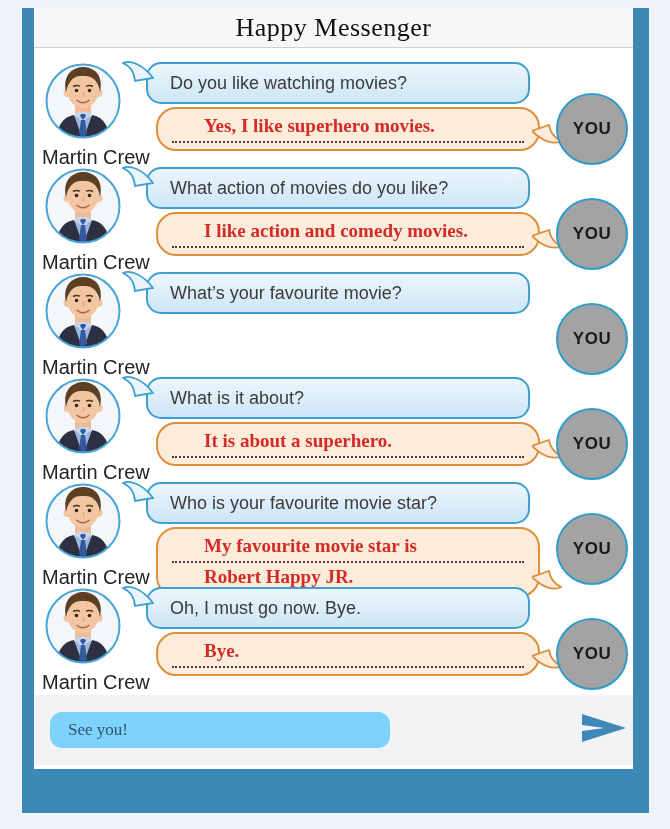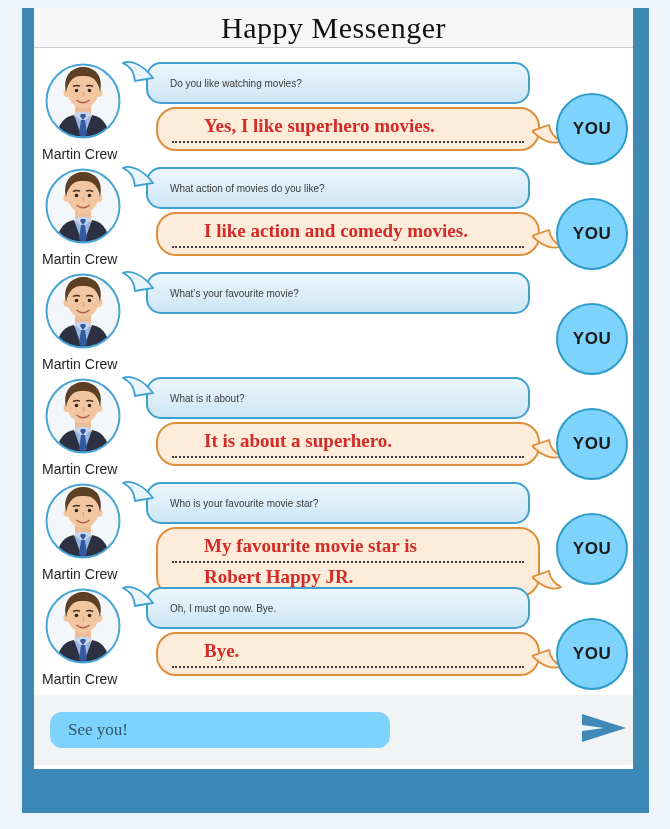--- a/index.html
+++ b/index.html
@@ -14,38 +14,38 @@
   .bar-right{position:absolute;right:0;top:0;width:16px;height:761px;background:#3e88b6;}
   .bar-bottom{position:absolute;left:0;top:761px;width:627px;height:44px;background:#3c89b8;}
   .content{position:absolute;left:12px;top:0;width:599px;height:761px;background:#ffffff;}
   .header{
     position:absolute;left:0;top:0;width:100%;height:39px;
     background:#f7f7f7;border-bottom:1px solid #c9d0d6;
     display:flex;align-items:center;justify-content:center;
   }
   .title{
     font-family:"Liberation Serif", serif;
-    font-size:30px;color:#111;letter-spacing:0.5px;
+    font-size:26px;color:#111;letter-spacing:0.5px;
   }
   .chat{position:absolute;left:0;top:40px;width:100%;padding-top:14px;}
   .row{position:relative;height:105px;}
   .avatar{position:absolute;left:10px;top:0;width:78px;height:78px;}
   .avatar svg{display:block;width:78px;height:78px;}
   .avatar-name{
     position:absolute;left:8px;top:84px;width:110px;
-    font-size:14px;color:#242424;
+    font-size:20px;color:#242424;
   }
   .q-bubble{
     position:absolute;left:112px;top:0;width:384px;height:42px;
     box-sizing:border-box;
     background:linear-gradient(#ecf6fc,#cde6f6);
     border:2px solid #3fa0d0;border-radius:15px;
     display:flex;align-items:center;
   }
-  .q-text{padding-left:22px;font-size:10px;color:#3b3b3b;}
+  .q-text{padding-left:22px;font-size:18px;color:#3b3b3b;}
   .q-tail{position:absolute;left:-26px;top:-4px;width:32px;height:22px;}
   .a-bubble{
     position:absolute;left:122px;top:45px;width:384px;min-height:44px;
     box-sizing:border-box;
     background:#fcecd9;
     border:2px solid #dd8f3d;border-radius:20px;
     padding:6px 10px 6px 10px;
   }
   .a-tail{position:absolute;right:-24px;bottom:3px;width:30px;height:22px;}
   .answer-line{
@@ -56,21 +56,21 @@
     line-height:1.2;white-space:nowrap;
   }
   .answer-line2{
     font-family:"Liberation Serif", serif;
     font-weight:bold;font-size:19px;color:#d32b27;
     padding:3px 4px 0 32px;margin:0 4px;line-height:1.2;white-space:nowrap;
   }
   .you-circle{
     position:absolute;left:522px;top:31px;width:72px;height:72px;
     box-sizing:border-box;border:2px solid #2f9cc9;border-radius:50%;
-    background:#7dd3fc;display:flex;align-items:center;justify-content:center;
+    background:#a3a3a3;display:flex;align-items:center;justify-content:center;
     font-size:17px;font-weight:bold;color:#1a1a1a;letter-spacing:0.5px;
   }
   .composer{
     position:absolute;left:0;top:687px;width:100%;height:70px;
     background:#f2f3f5;
   }
   .composer-input{
     position:absolute;left:16px;top:17px;width:340px;height:36px;
     box-sizing:border-box;background:#7dd3fc;border:none;border-radius:12px;
     padding:0 14px 0 18px;font-family:Liberation Serif, serif;

